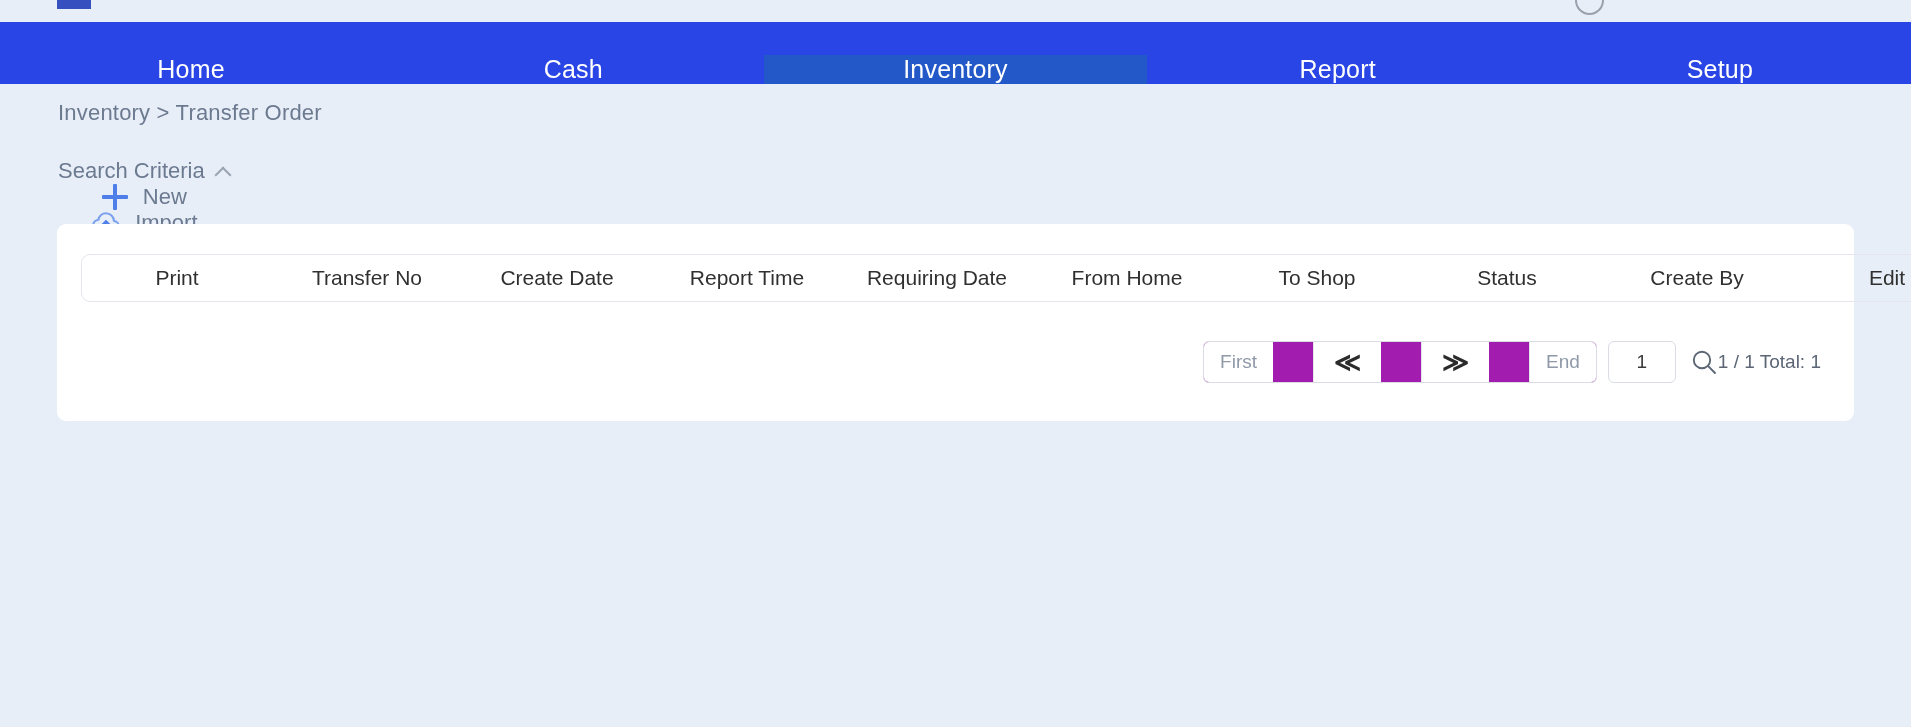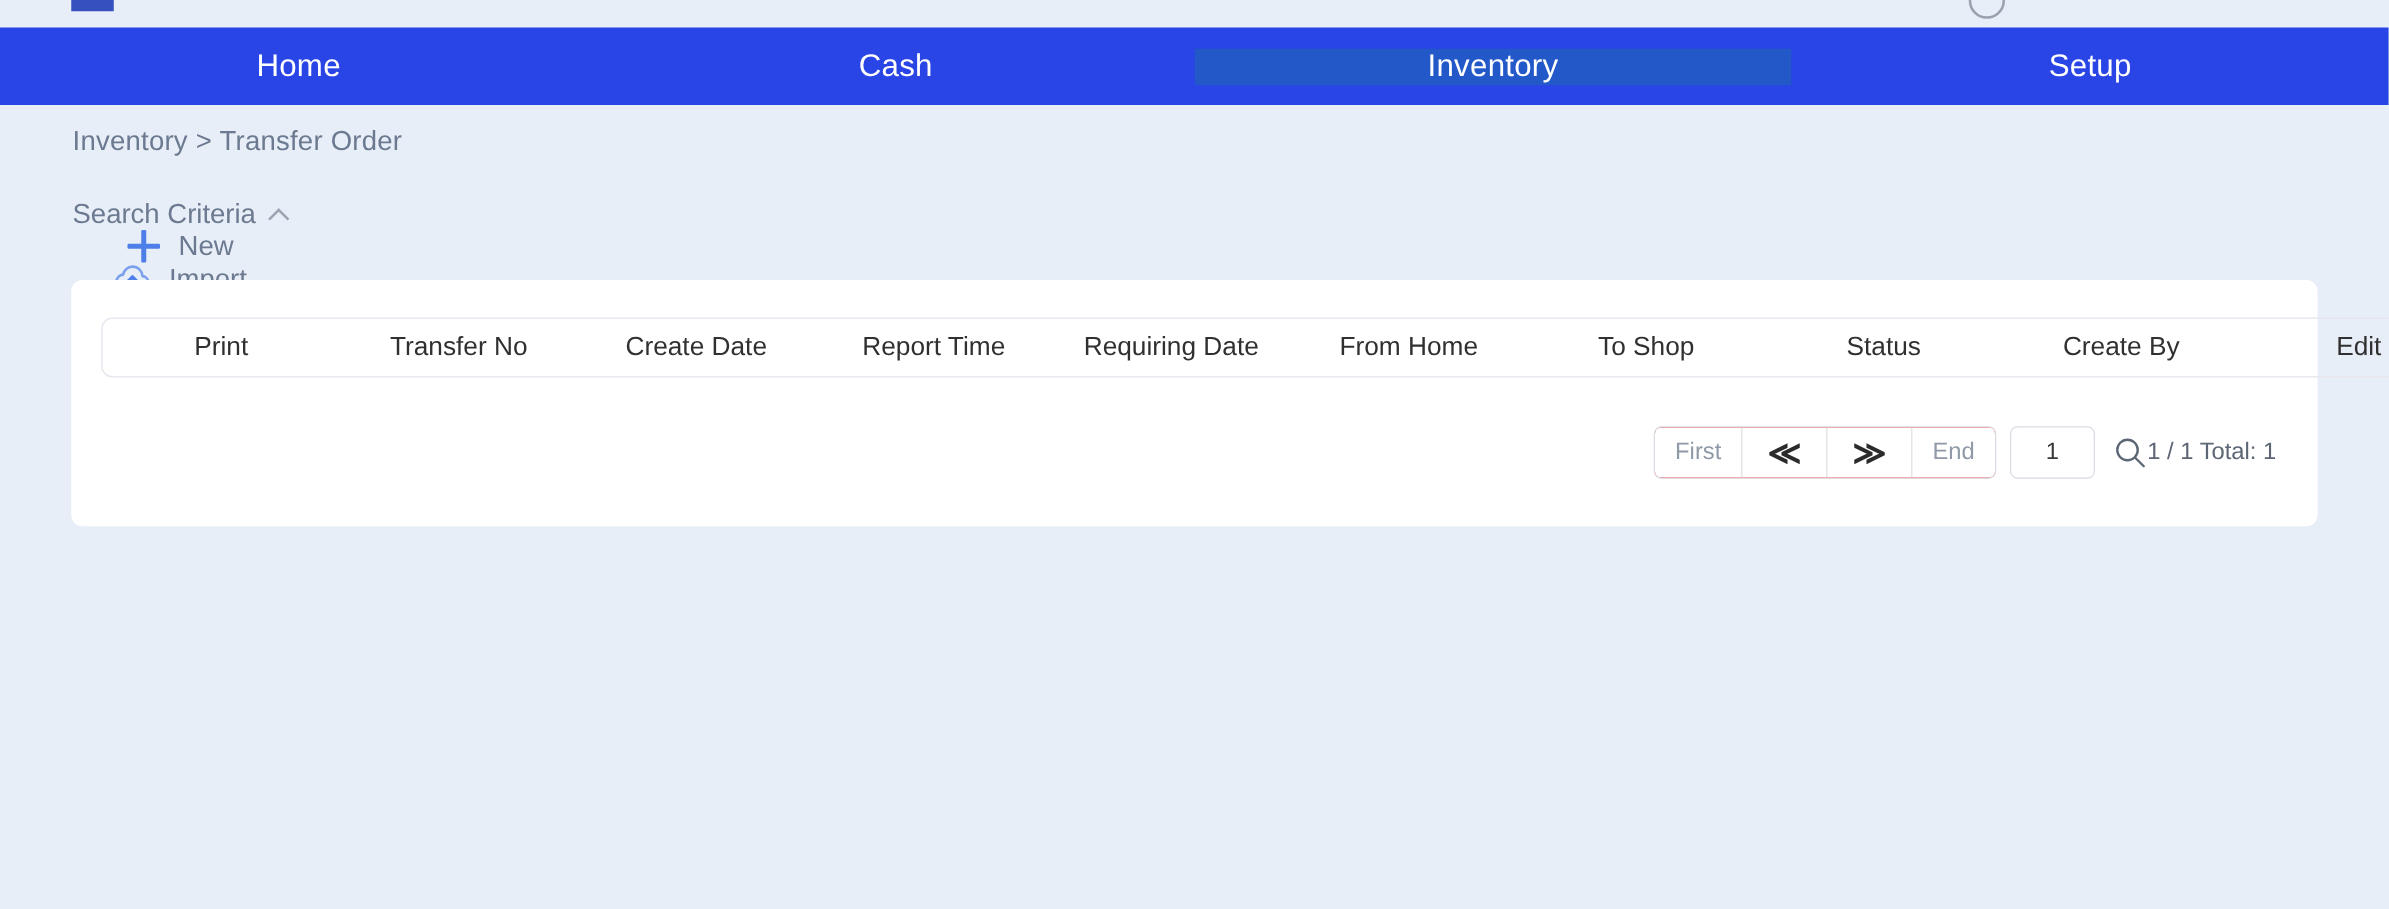--- a/index.html
+++ b/index.html
@@ -44,21 +44,21 @@
   }
 
   
   .navbar {
     position: absolute;
     top: 22px; left: 0;
     width: 1911px;
     height: 62px;
     background: #2945e5;
     display: flex;
-    align-items: center;
+    align-items: flex-end;
   }
   .nav-tab {
     flex: 1 1 0;
     display: flex;
     align-items: center;
     justify-content: center;
     color: #ffffff;
     font-size: 25px;
     letter-spacing: .2px;
     cursor: pointer;
@@ -188,21 +188,22 @@
     justify-content: flex-end;
     padding-right: 10px;
   }
   .pager-group {
     display: flex;
     align-items: stretch;
     height: 42px;
     border: 1px solid #d9dce3;
     border-radius: 6px;
     overflow: hidden;
-    background: #ef4444;
+    background: #a21caf;
+    gap: 40px;
   }
   .pager-btn {
     min-width: 62px;
     padding: 0 16px;
     display: flex;
     align-items: center;
     justify-content: center;
     font-size: 19px;
     color: #8f99a8;
     cursor: pointer;
@@ -261,20 +262,23 @@
   <div class="nav-tab">
     <span>Home</span>
   </div>
   <div class="nav-tab">
     <span>Cash</span>
   </div>
   <div class="nav-tab active">
     <span>Inventory</span>
   </div>
   <div class="nav-tab">
+    <span>Report</span>
+  </div>
+  <div class="nav-tab">
     <span>Setup</span>
   </div>
 </div>
 
 <div class="breadcrumb">Inventory &gt; Transfer Order</div>
 
 <div class="toolbar">
 
   <div class="tb-item">
     <span class="tb-label">Search Criteria</span>

